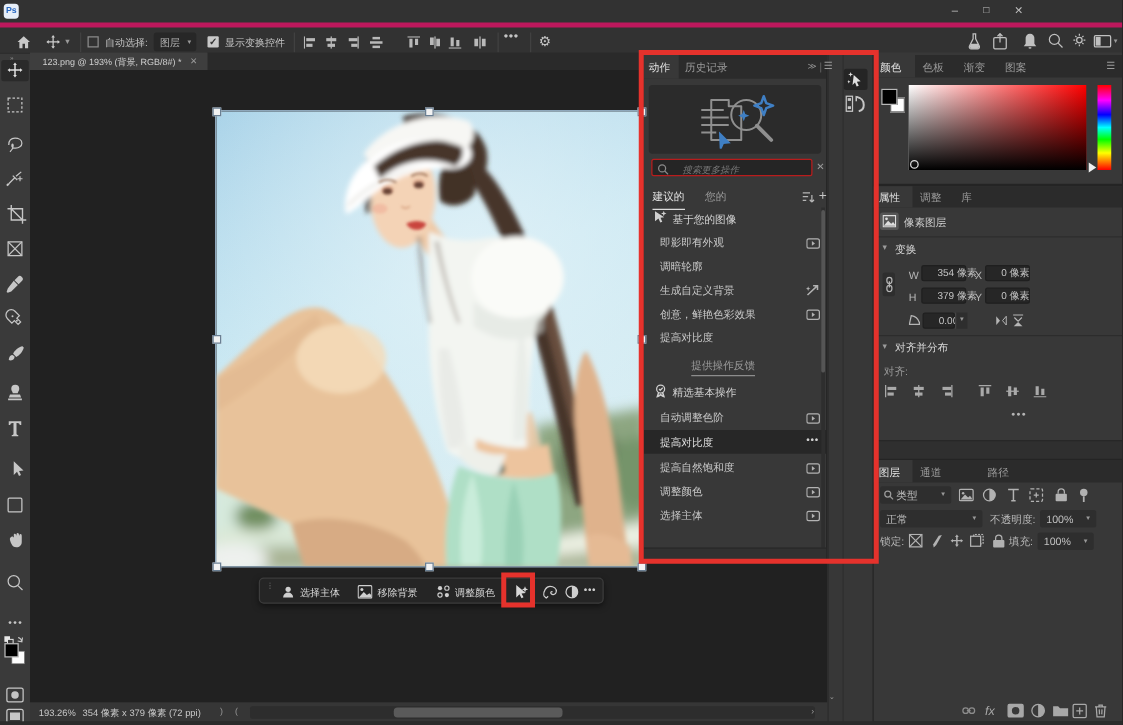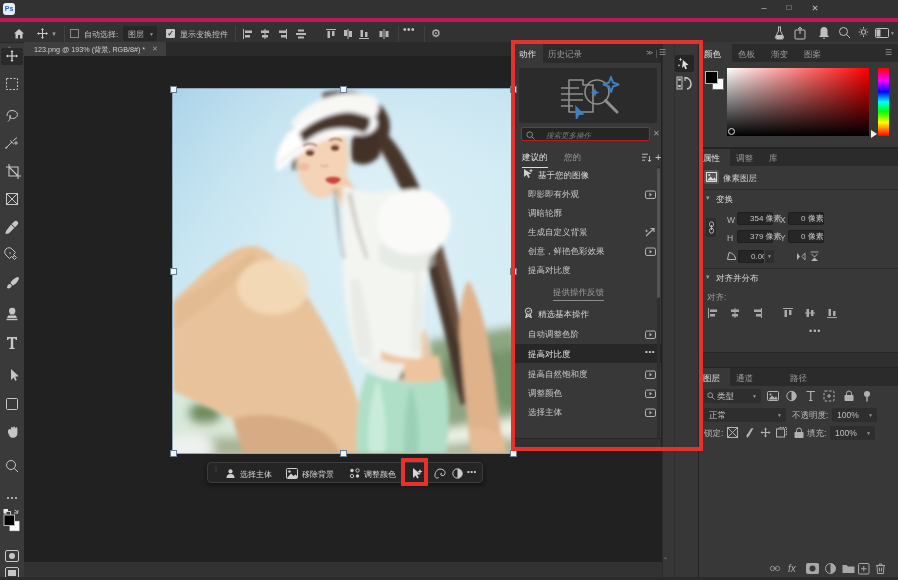--- a/index.html
+++ b/index.html
@@ -370,20 +370,29 @@
           <path d="M1 8.5 L3 10.5 L4.5 9"></path>
         </svg>
       <svg class="abs" style="left:244px;top:5px;" width="11" height="11" viewBox="0 0 11 11">
           <circle cx="5.5" cy="5.5" r="4.7" fill="none" stroke="#cfcfcf"></circle>
           <path d="M5.5 0.8 A4.7 4.7 0 0 1 5.5 10.2 Z" fill="#cfcfcf"></path>
         </svg>
       <div class="abs txt" style="left:259px;top:4px;font-size:8px;color:#cfcfcf;letter-spacing:0.5px;">•••</div>
     </div>
   </div>
 
+  <div class="abs" id="statusbar" style="left:24px;top:562px;width:638px;height:15px;background:#363636;">
+    <div class="abs txt" style="left:7px;top:4px;font-size:7.5px;color:#c8c8c8;">193.26%</div>
+    <div class="abs txt" style="left:42px;top:4px;font-size:7.5px;color:#c8c8c8;">354 像素 x 379 像素 (72 ppi)</div>
+    <div class="abs txt" style="left:152px;top:4px;font-size:7px;color:#9a9a9a;">)</div>
+    <div class="abs txt" style="left:164px;top:4px;font-size:7px;color:#9a9a9a;">(</div>
+    <div class="abs" style="left:176px;top:3px;width:452px;height:10px;background:#2d2d2d;border-radius:2px;"></div>
+    <div class="abs" style="left:291px;top:4px;width:135px;height:8px;background:#5a5a5a;border-radius:3px;"></div>
+    <div class="abs txt" style="left:625px;top:4px;font-size:7px;color:#9a9a9a;">›</div>
+  </div>
 
   <div class="abs" id="dockcol" style="left:662px;top:42px;width:36px;height:538px;background:#373737;border-left:1px solid #2c2c2c;"></div>
 
   <div class="abs" id="actions" style="left:515px;top:44px;width:146px;height:405px;background:#383838;font-size:8.5px;color:#c9c9c9;">
 
     <div class="abs" style="left:0;top:0;width:146px;height:19px;background:#2b2b2b;">
       <div class="abs" style="left:0;top:0;width:28px;height:19px;background:#383838;"></div>
       <div class="abs txt" style="left:4px;top:5px;color:#e3e3e3;">动作</div>
       <div class="abs txt" style="left:33px;top:5px;color:#9b9b9b;">历史记录</div>
       <div class="abs txt" style="left:131px;top:5px;color:#9b9b9b;font-size:7px;">≫</div>

